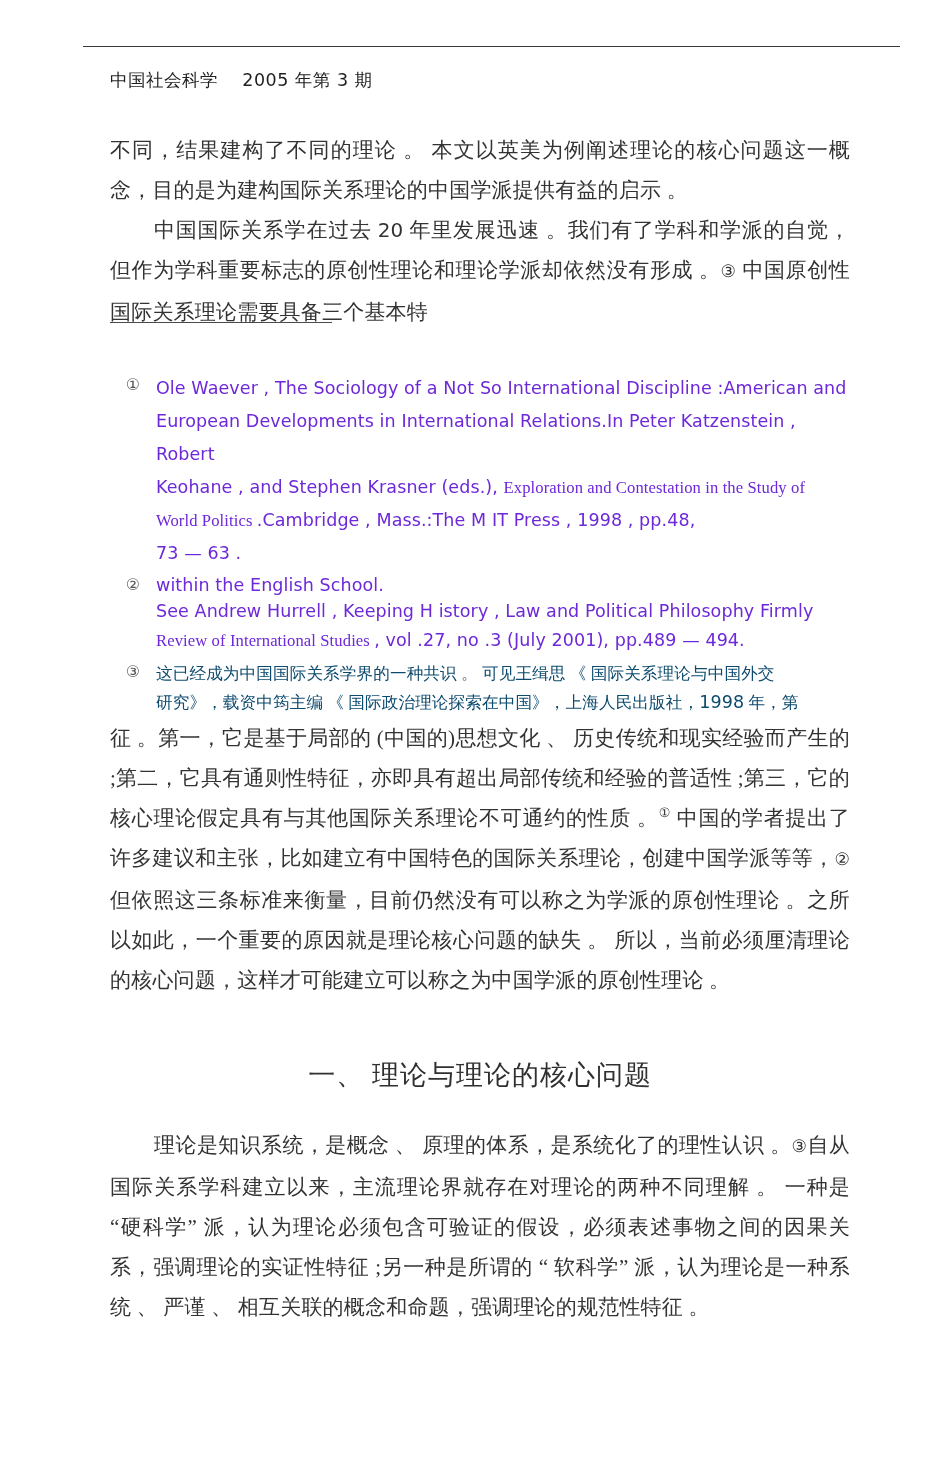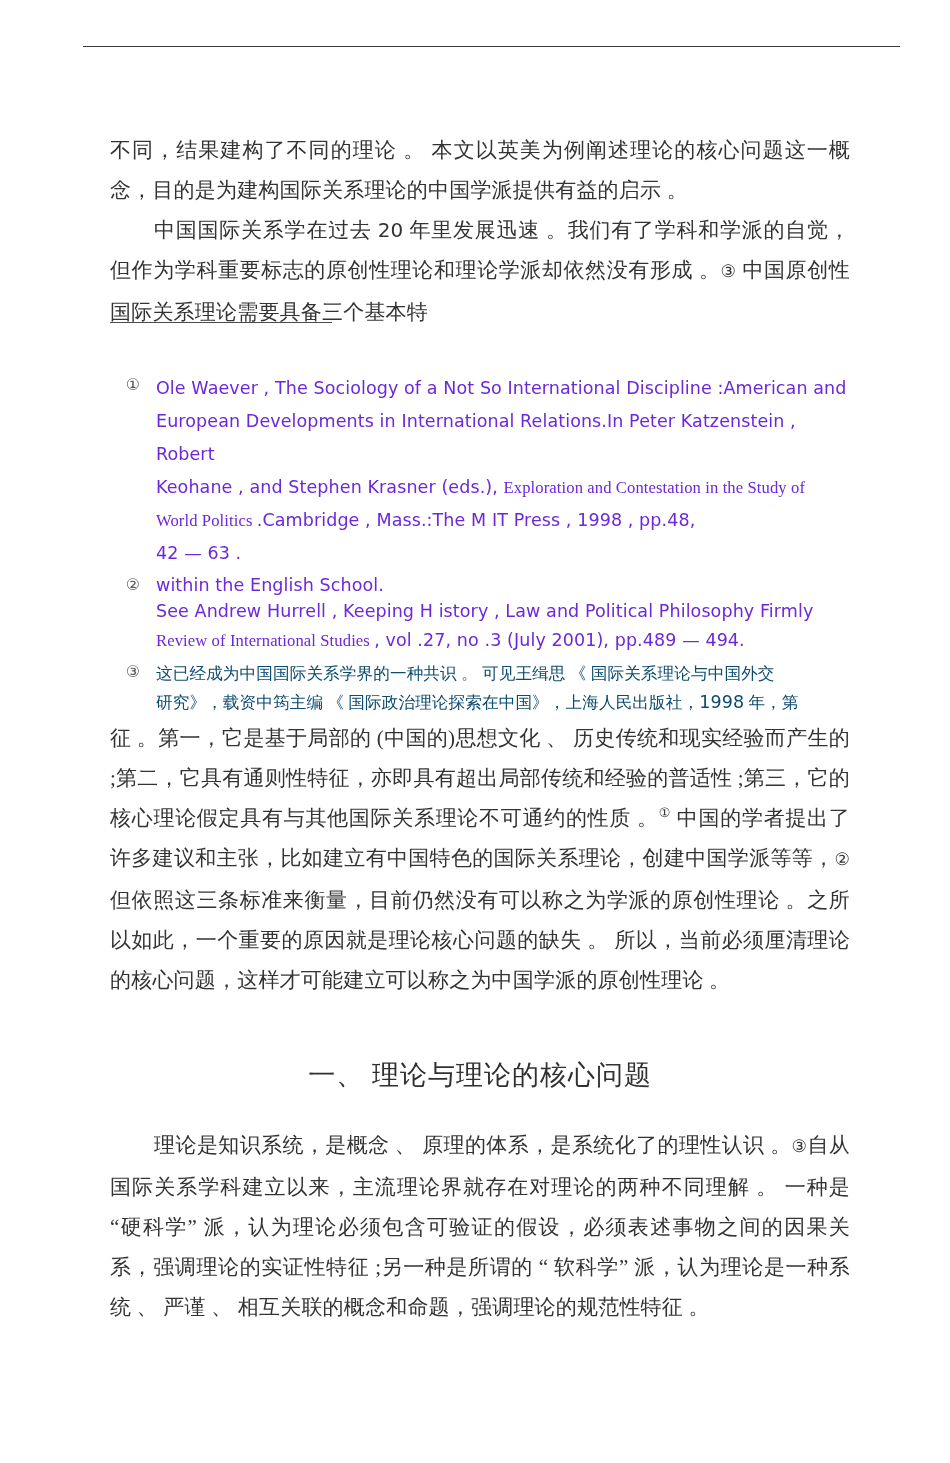--- a/index.html
+++ b/index.html
@@ -151,37 +151,38 @@
     letter-spacing: 1px;
   }
 </style>
 </head>
 <body>
 
 <div class="page">
 
   <div class="top-rule"></div>
 
+  <div class="running-head">中国社会科学    2005 年第 3 期</div>
 
   <div class="content">
     <p class="body"><span>不同，结果建构了不同的理论 。 本文以英美为例阐述理论的核心问题这一概念，目的是为建构国际关系理论的中国学派提供有益的启示 。</span></p>
     <p class="body indent"><span>中国国际关系学在过去 </span><span class="inline-num">20</span><span> 年里发展迅速 。我们有了学科和学派的自觉，但作为学科重要标志的原创性理论和理论学派却依然没有形成 。</span><span class="fn-mark">③</span><span> 中国原创性国际关系理论需要具备三个基本特</span></p>
   </div>
 
   <div class="fn-rule"></div>
 
   <div class="footnotes">
       <div class="fn-item">
         <div class="fn-num">①</div>
         <div class="fn-body">
           <div class="fn-line"><span class="sans-in">Ole Waever , The Sociology of a Not So International Discipline :American and</span></div>
           <div class="fn-line"><span class="sans-in">European Developments in International Relations.In Peter Katzenstein , Robert</span></div>
           <div class="fn-line"><span class="sans-in">Keohane , and Stephen Krasner (eds.), </span><span class="srf">Exploration and Contestation in the Study of</span></div>
           <div class="fn-line"><span class="srf">World Politics </span><span class="sans-in">.Cambridge , Mass.:The M IT Press , 1998 , pp.48,</span></div>
-          <div class="fn-line"><span class="sans-in">42 — 63 .</span></div>
+          <div class="fn-line"><span class="sans-in">73 — 63 .</span></div>
         </div>
       </div>
       <div class="fn-item">
         <div class="fn-num">②</div>
         <div class="fn-body">
           <div class="fn-line tight"><span class="sans-in">within the English School.</span></div>
           <div class="fn-line tight"><span class="sans-in">See Andrew Hurrell , Keeping H istory , Law and Political Philosophy Firmly</span></div>
           <div class="fn-line"><span class="srf">Review of International Studies </span><span class="sans-in">, vol .27, no .3 (July 2001), pp.489 — 494.</span></div>
         </div>
       </div>

